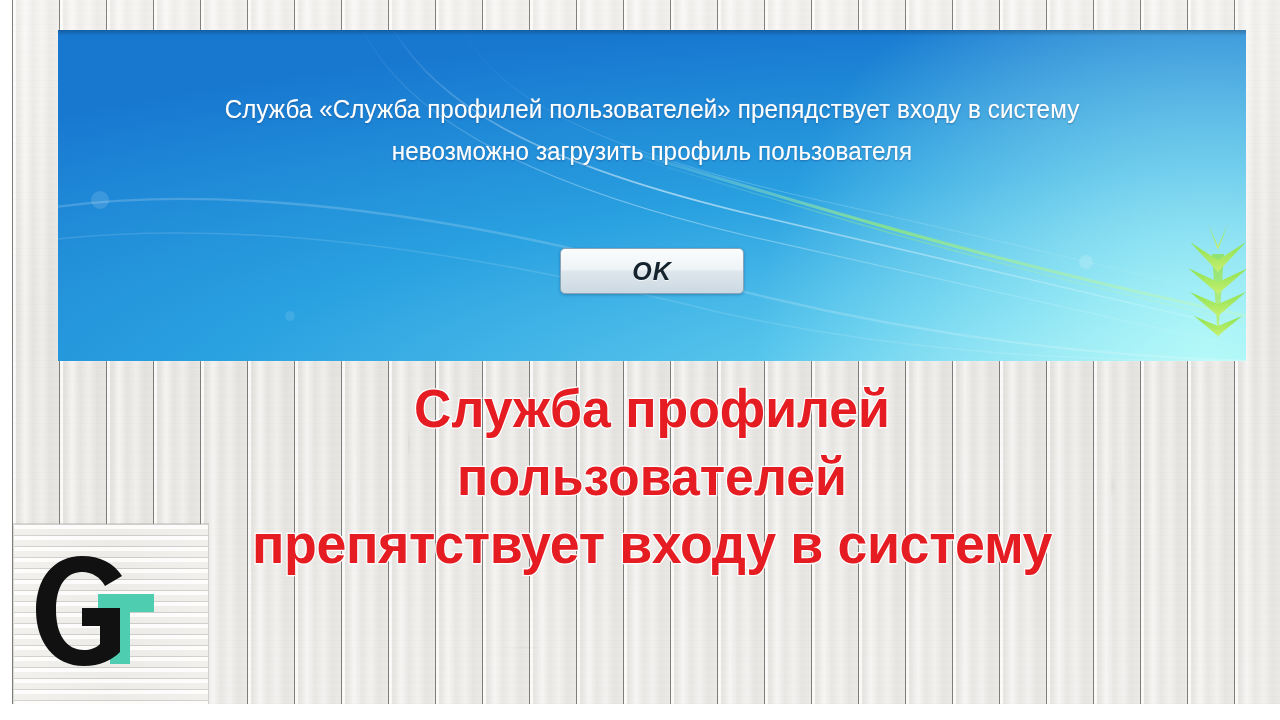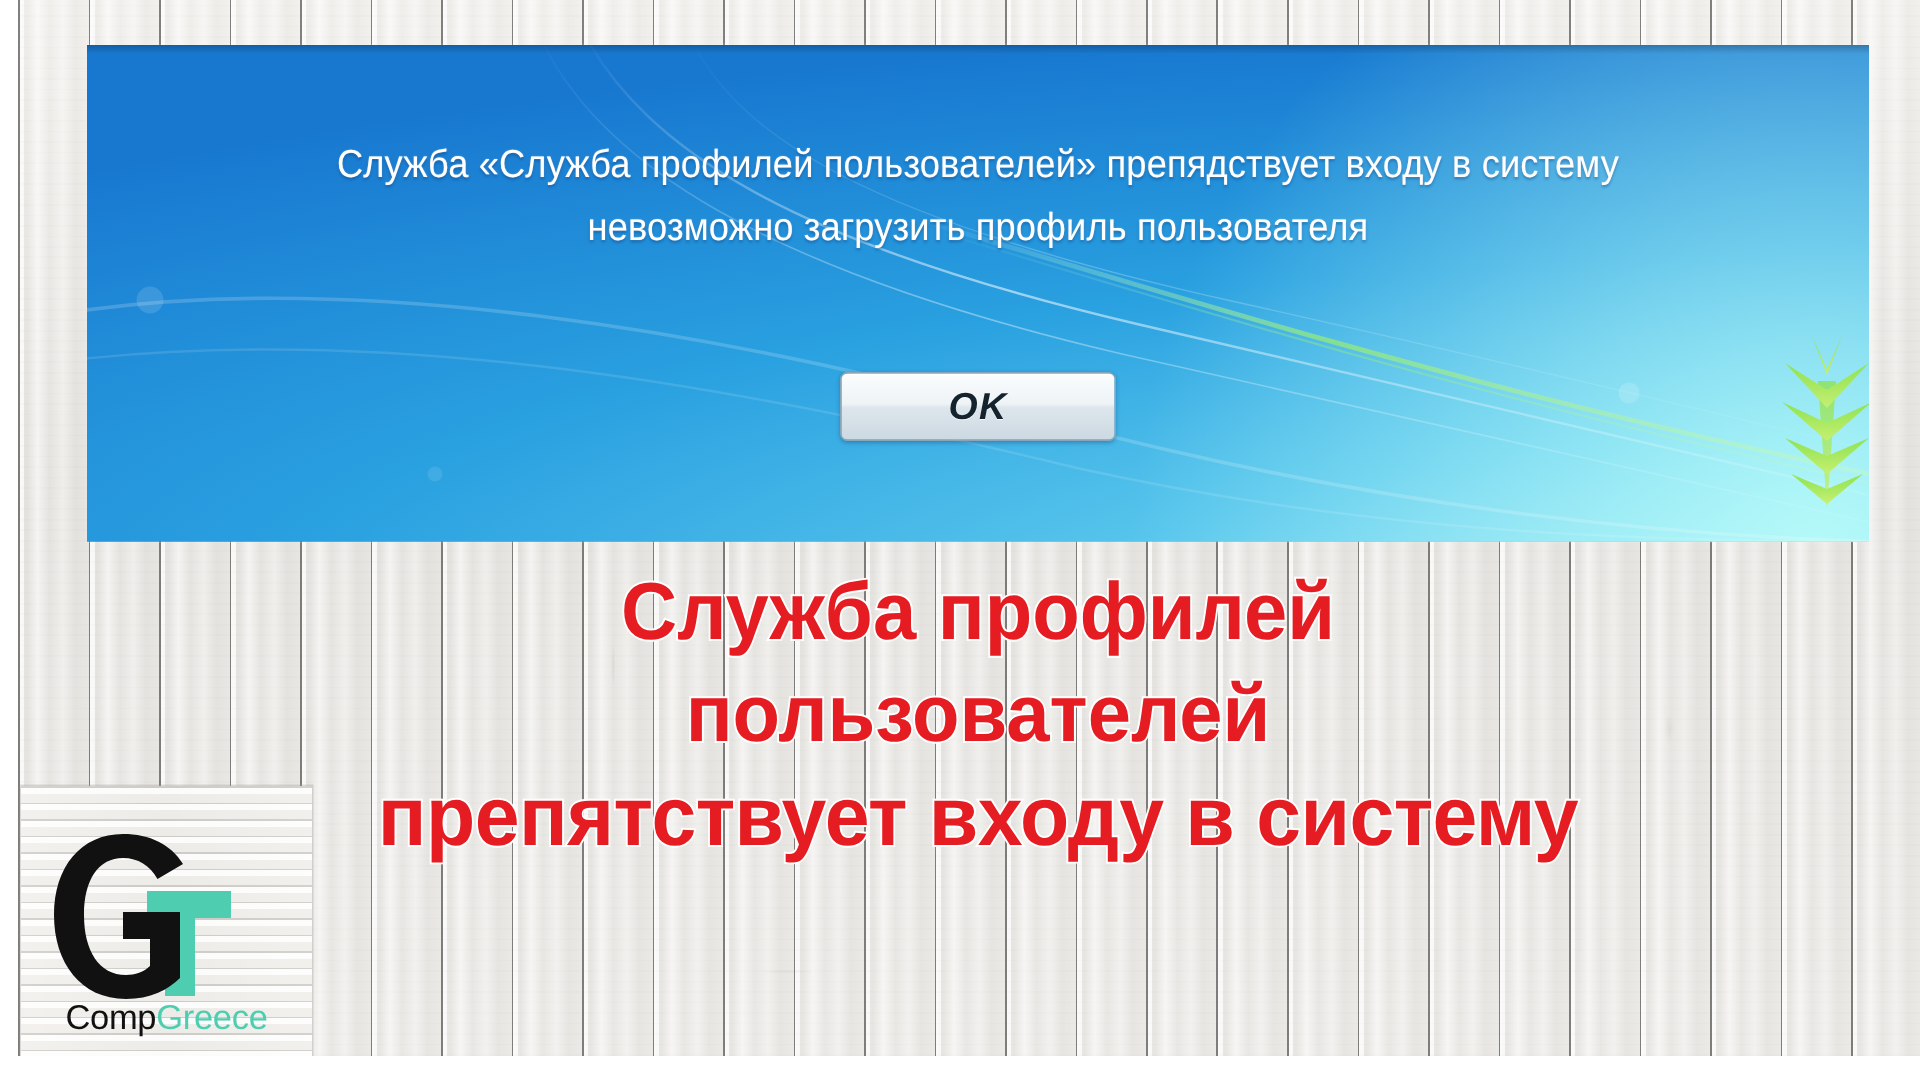--- a/index.html
+++ b/index.html
@@ -276,18 +276,15 @@
                L 68 74
                L 86 74
                L 86 92
                C 82 96, 76 98, 70 98
                C 52 98, 42 82, 42 58
                C 42 34, 52 20, 68 20
                C 78 20, 86 25, 91 34
                L 108 24
                C 100 11, 86 4, 68 4 Z" fill="#111111"></path>
     </svg>
-    <div class="logo-wordmark">
-      <span class="w1">Comp</span><span class="w2">Greece</span>
-    </div>
   </div>
 
 </div>
 
 </body></html>

